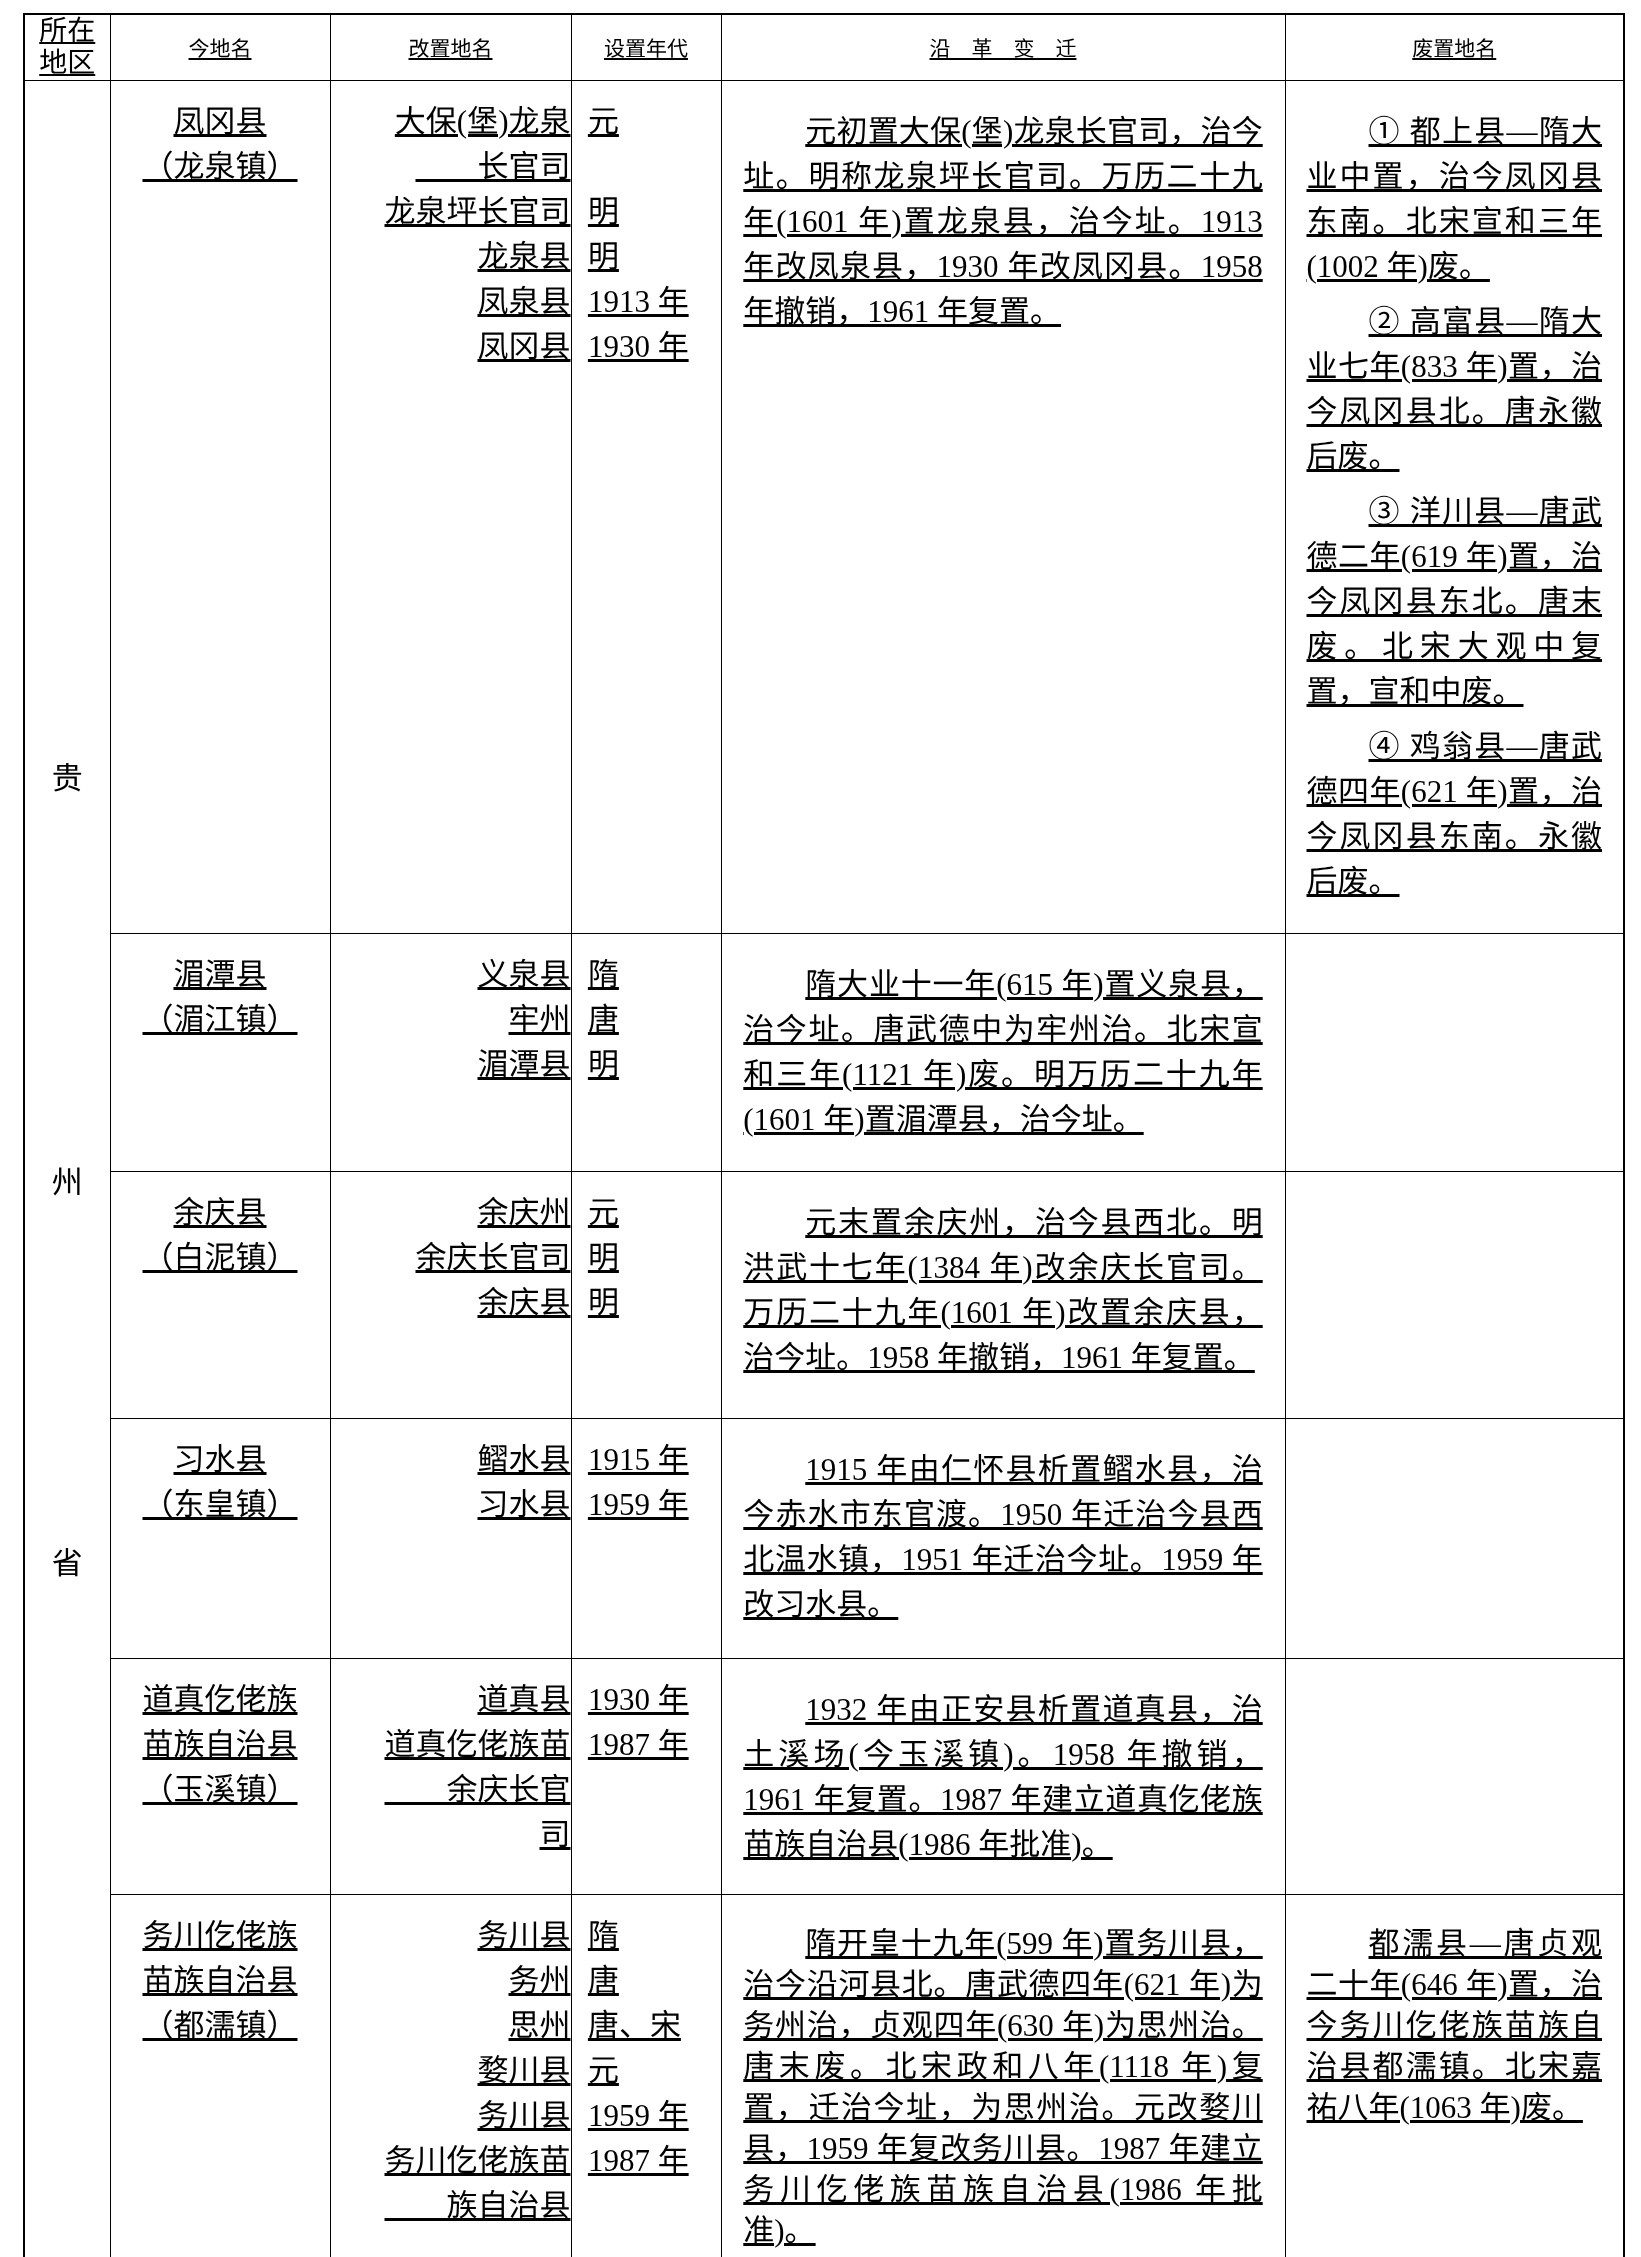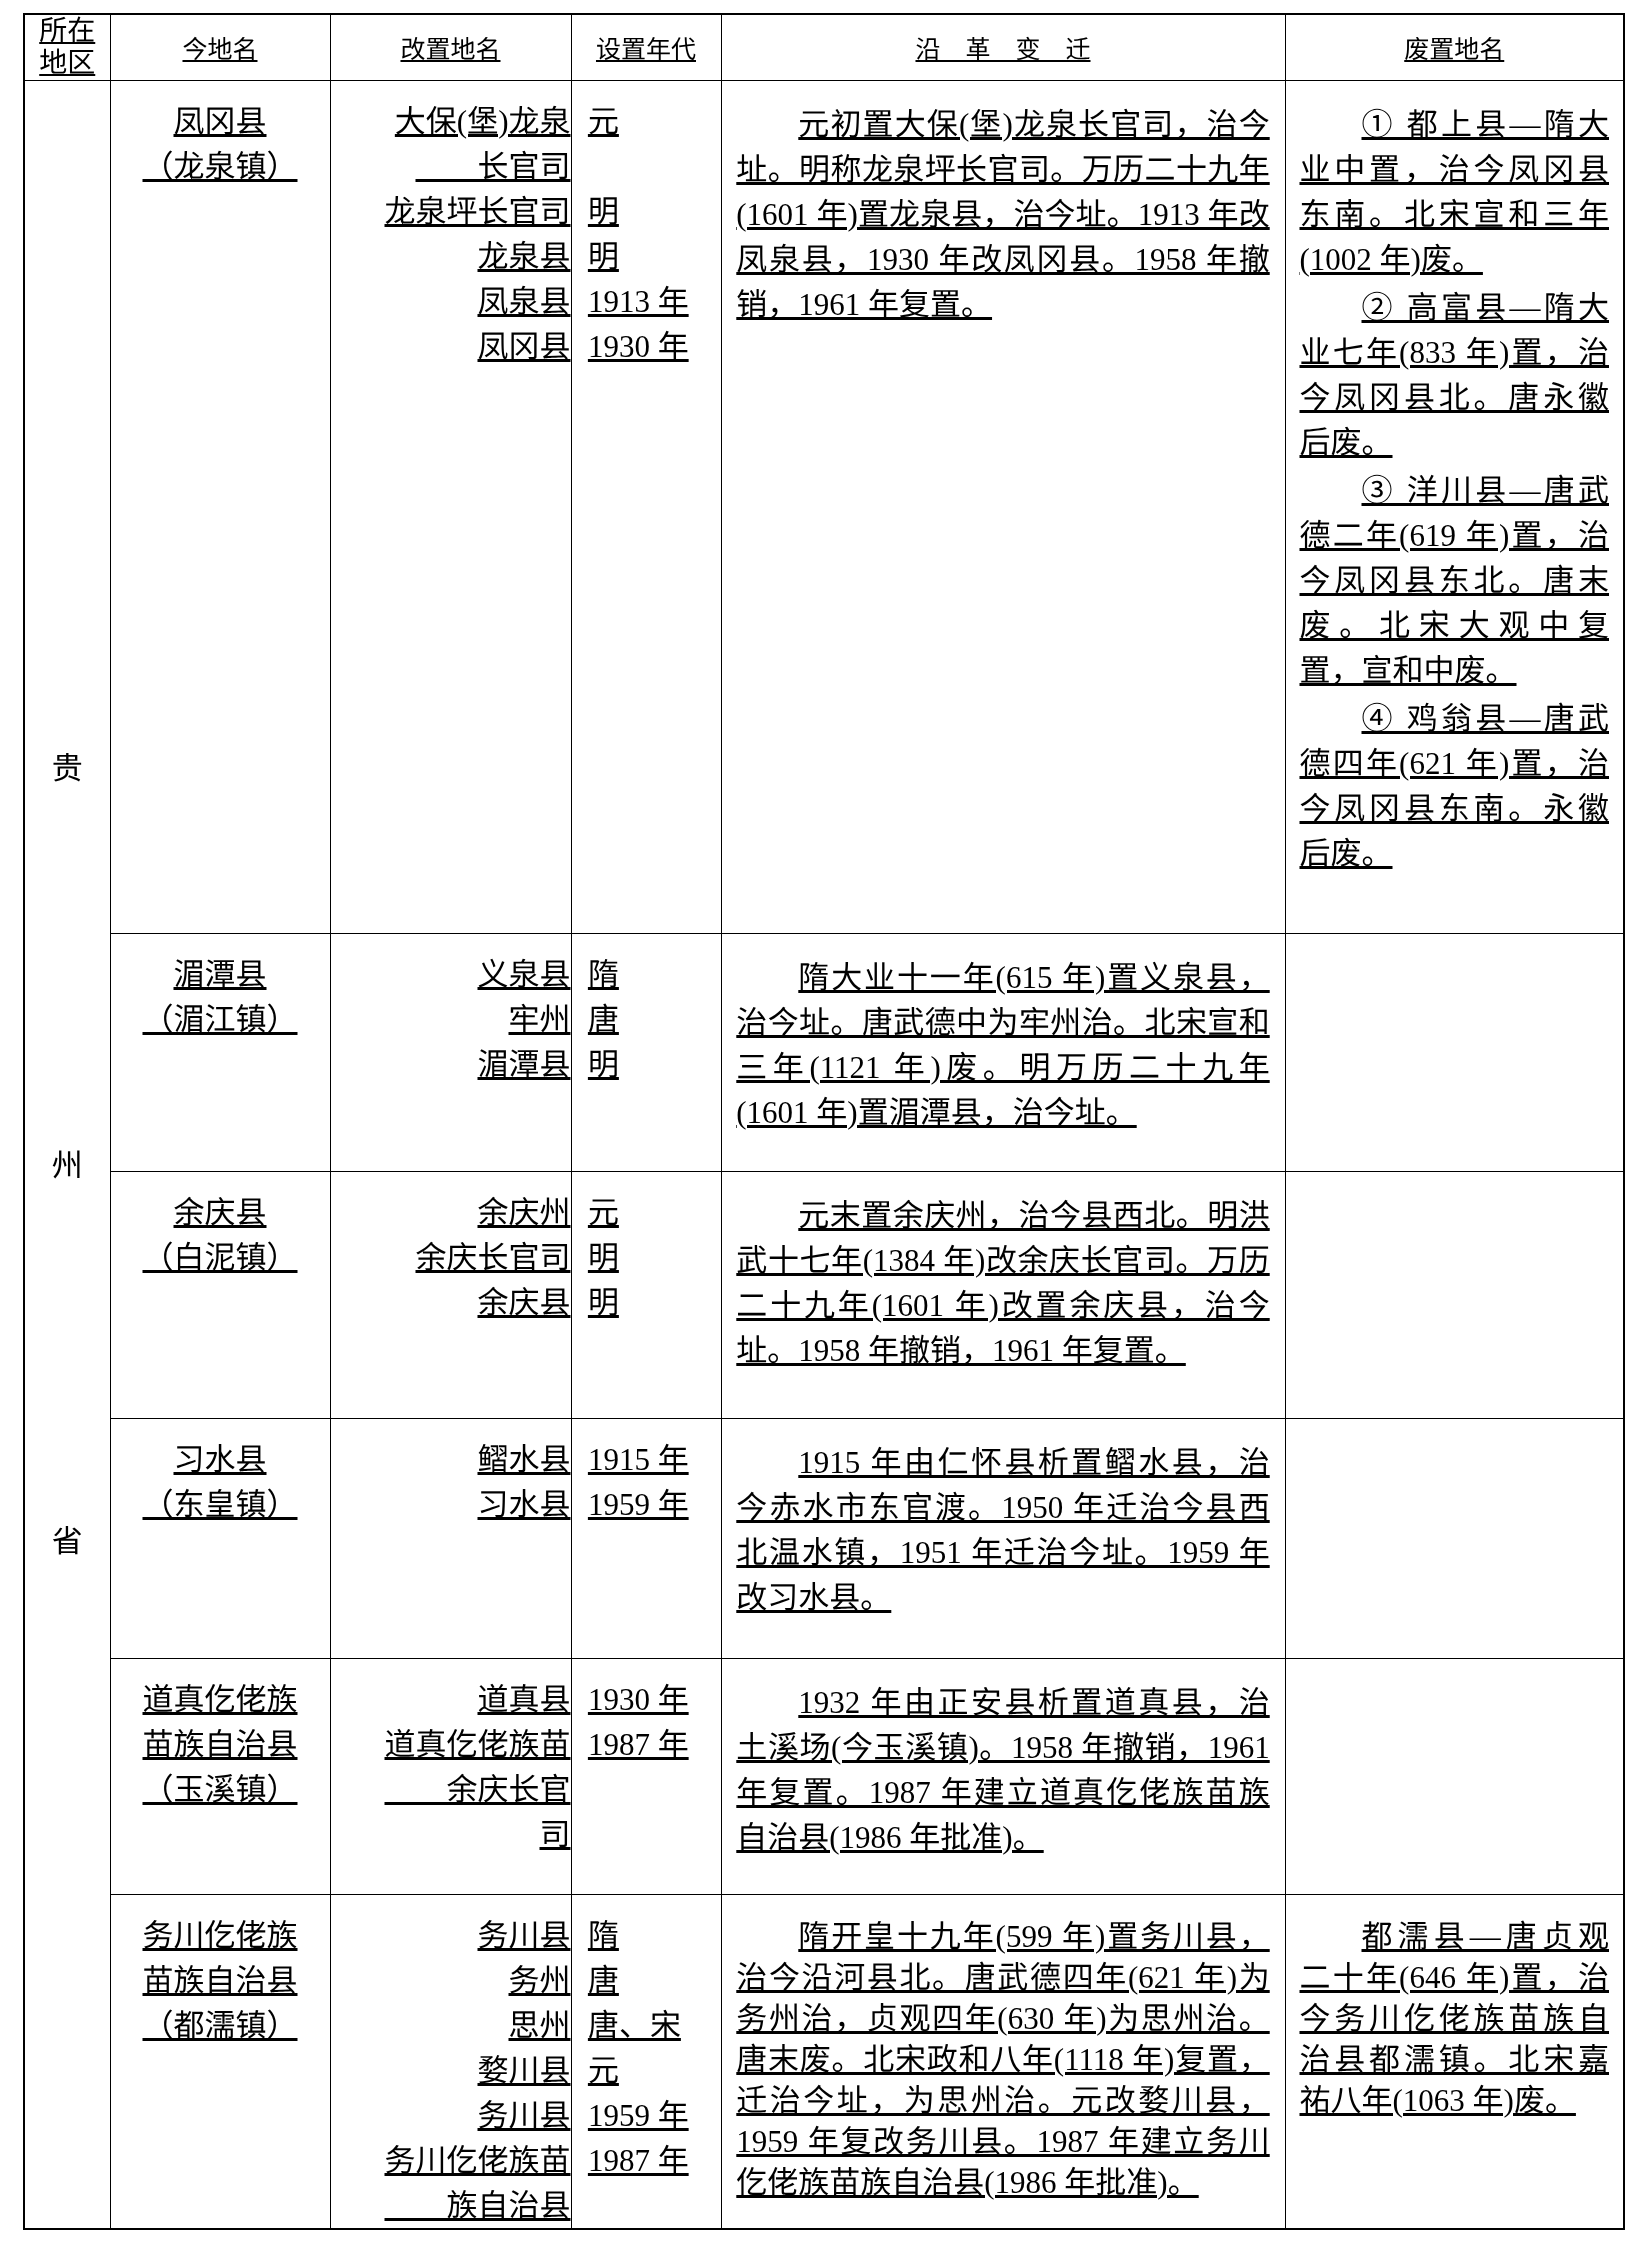--- a/index.html
+++ b/index.html
@@ -16,36 +16,36 @@
   }
   col.c-region{width:86px}
   col.c-today{width:220px}
   col.c-renamed{width:241px}
   col.c-era{width:150px}
   col.c-evolution{width:564px}
   col.c-abolished{width:339px}
 
   th,td{border:1.8px solid #000}
   th{
-    font-weight:400;font-size:25px;text-align:center;
+    font-weight:400;font-size:21px;text-align:center;
     vertical-align:middle;padding:0;height:65px;
   }
   .th-region{font-size:28px;line-height:32px;white-space:pre-line}
 
   td{
     vertical-align:top;font-size:31px;line-height:45px;
     padding:18px 0 0 0;
   }
   .cell-today{text-align:center;white-space:pre-line}
   .cell-renamed{white-space:pre-line;padding-left:23.6px;text-align:right}
   .cell-era{white-space:pre-line;padding-left:16.4px}
   .cell-evolution{padding:18px 11.8px 0 11.8px}
   .cell-abolished{padding:18px 11px 0 11px}
   .cell-evolution p,.cell-abolished p{
-    margin:3px;text-indent:2em;text-align:justify;
+    margin:10px;text-indent:2em;text-align:justify;
   }
   tr.r6 .cell-evolution,tr.r6 .cell-abolished{line-height:41px;}
 
   td.region-cell{position:relative;padding:0}
   .region-char{
     position:absolute;left:50%;transform:translate(-50%,-50%);
     font-size:31px;line-height:31px;
   }
   .region-char.p1{top:32%}
   .region-char.p2{top:50.5%}

